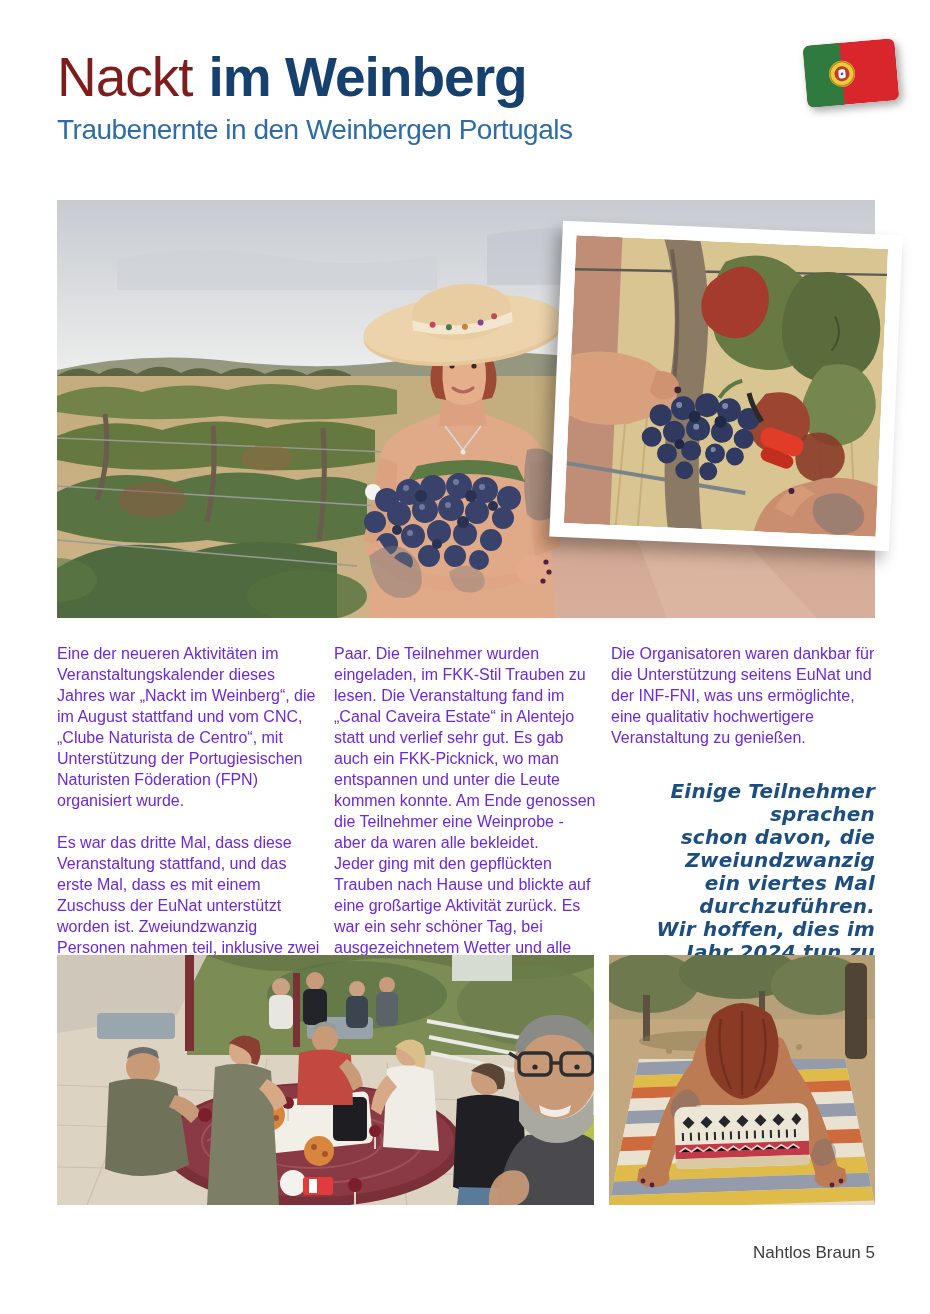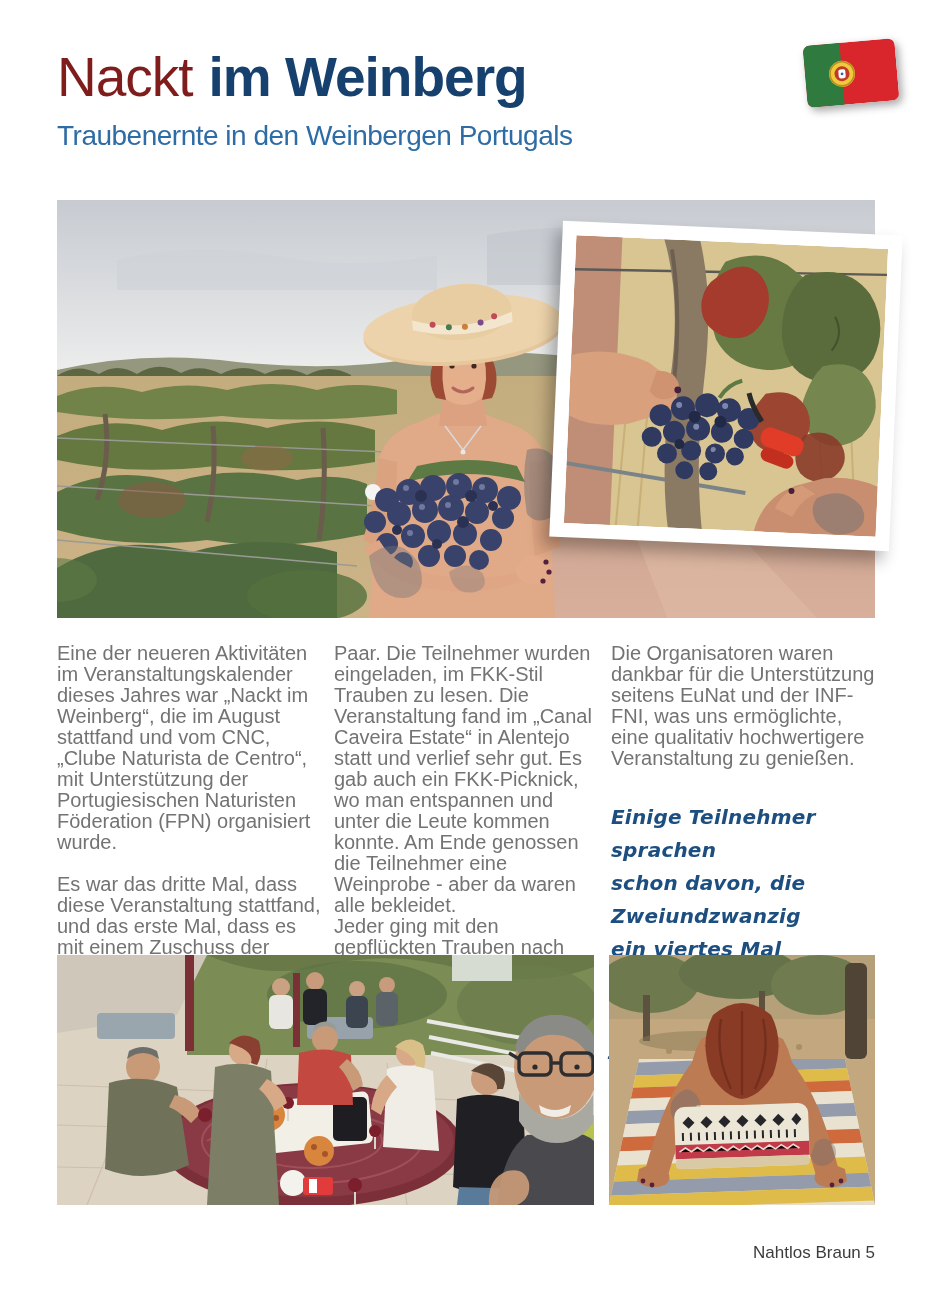--- a/index.html
+++ b/index.html
@@ -7,21 +7,21 @@
   .page {
     position:relative; width:930px; height:1314px; margin:0 auto;
     background:#ffffff; overflow:hidden;
     font-family:"Liberation Sans", sans-serif; color:#1f1f1f;
   }
   
   .masthead { position:absolute; left:57px; top:50px; width:820px; }
   .title { font-weight:400; font-size:55px; line-height:1; letter-spacing:-1px; }
   .t-light { color:#7f1d1d; font-weight:300; }
   .t-bold  { color:#16406e; font-weight:700; margin-left:16px; }
-  .subtitle { margin-top:15px; font-size:28px; font-weight:400; color:#2e6ca6; letter-spacing:-0.5px; }
+  .subtitle { margin-top:9px; font-size:28px; font-weight:400; color:#2e6ca6; letter-spacing:-0.5px; }
   .flag {
     position:absolute; right:-20px; top:-8px; width:92px; height:62px;
     transform:rotate(-5deg); border-radius:7px; overflow:hidden;
     box-shadow:3px 4px 8px rgba(0,0,0,0.35);
   }
   
   figure { position:absolute; }
   figure svg { display:block; }
   .hero { left:57px; top:200px; width:818px; height:418px; }
   .polaroid {
@@ -31,27 +31,27 @@
     box-shadow:-6px 10px 16px rgba(0,0,0,0.30);
   }
   .polaroid-inner { width:100%; height:100%; overflow:hidden; }
   .photo-left  { left:57px;  top:955px; width:537px; height:250px; }
   .photo-right { left:609px; top:955px; width:266px; height:250px; }
   
   .columns {
     position:absolute; left:57px; top:643px; width:818px;
     display:grid; grid-template-columns:1fr 1fr 1fr; column-gap:13px;
   }
-  .col p { font-size:20px; line-height:21px; color:#737373; }
+  .col p { font-size:16px; line-height:21px; color:#6d28d9; }
   .col p + p.gap { margin-top:21px; }
   .quote {
-    margin-top:32px; text-align:left;
+    margin-top:32px; text-align:right;
     font-family:"DejaVu Sans", cursive;
     font-style:italic; font-weight:700;
-    font-size:20px; line-height:33px; color:#1d4e80;
+    font-size:20px; line-height:23px; color:#1d4e80;
     letter-spacing:0.2px;
   }
   
   .pagefooter {
     position:absolute; right:55px; top:1243px;
     font-size:17px; color:#3c3c3c;
   }
 </style>
 </head>
 <body>

